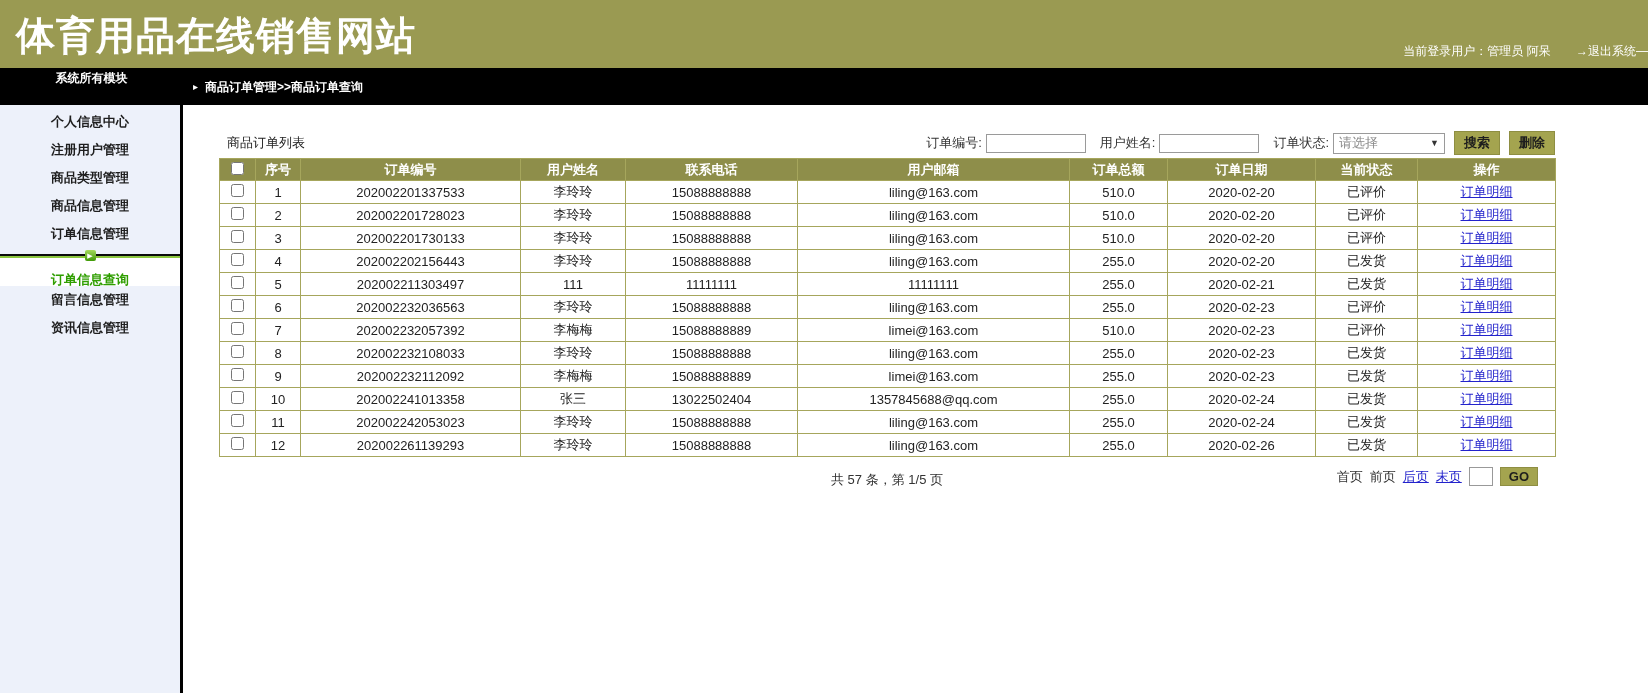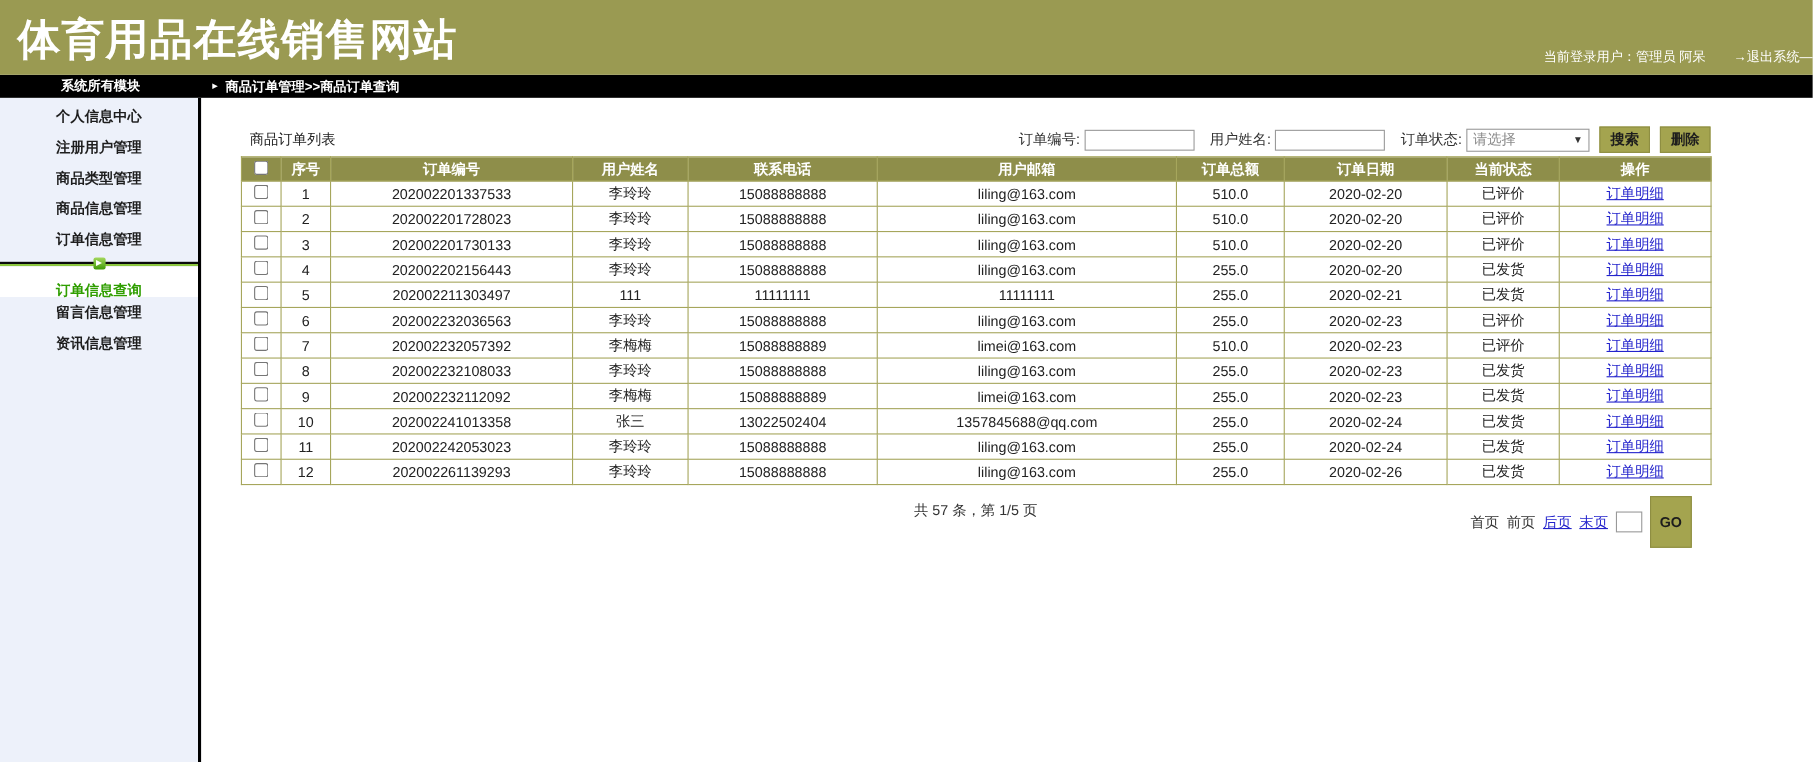--- a/index.html
+++ b/index.html
@@ -14,21 +14,21 @@
     position:absolute; left:16px; top:9px;
     font-size:39px; font-weight:bold; color:#fff; letter-spacing:1px;
   }
   .header .user-row {
     position:absolute; right:0px; bottom:8px;
     color:#fff; font-size:12px; white-space:nowrap;
   }
   .header .user-row a { color:#fff; text-decoration:none; margin-left:22px; cursor:pointer; }
 
   
-  .navbar { height:21px; background:#000; color:#fff; display:flex; font-size:12px; }
+  .navbar { height:37px; background:#000; color:#fff; display:flex; font-size:12px; }
   .nav-left { width:183px; flex:none; text-align:center; line-height:20px; font-weight:bold; }
   .nav-right { flex:1; line-height:20px; padding-left:10px; font-weight:bold; display:flex; align-items:center; }
   .nav-arrow { font-size:10px; margin-right:7px; }
 
   
   .layout { display:flex; height:605px; }
   .sidebar {
     width:183px; flex:none; background:#edf1fa;
     border-right:3px solid #000; padding-top:3px;
   }
@@ -86,21 +86,21 @@
 
   
   .footer-row { position:relative; width:1336px; height:30px; margin-top:8px; font-size:13px; color:#333; }
   .summary { position:absolute; left:0; right:0; top:6px; text-align:center; }
   .pager { position:absolute; right:17px; top:2px; display:flex; align-items:center; gap:7px; }
   .pager .plain { color:#333; cursor:default; }
   .pager a { color:#2323cc; text-decoration:underline; cursor:pointer; }
   .page-input { width:24px; height:19px; border:1px solid #999; }
   .go-btn {
     background:#a4a44f; border:1px solid #8e8e42; color:#1d1d1d;
-    font-weight:bold; font-size:13px; padding:15px 8px; cursor:pointer; font-family:inherit;
+    font-weight:bold; font-size:13px; padding:1px 8px; cursor:pointer; font-family:inherit;
   }
 </style>
 </head>
 <body>
 
 <div class="header">
   <div class="title">体育用品在线销售网站</div>
   <div class="user-row">
     <span>当前登录用户：管理员 阿呆</span>
     <a>→退出系统—</a>

